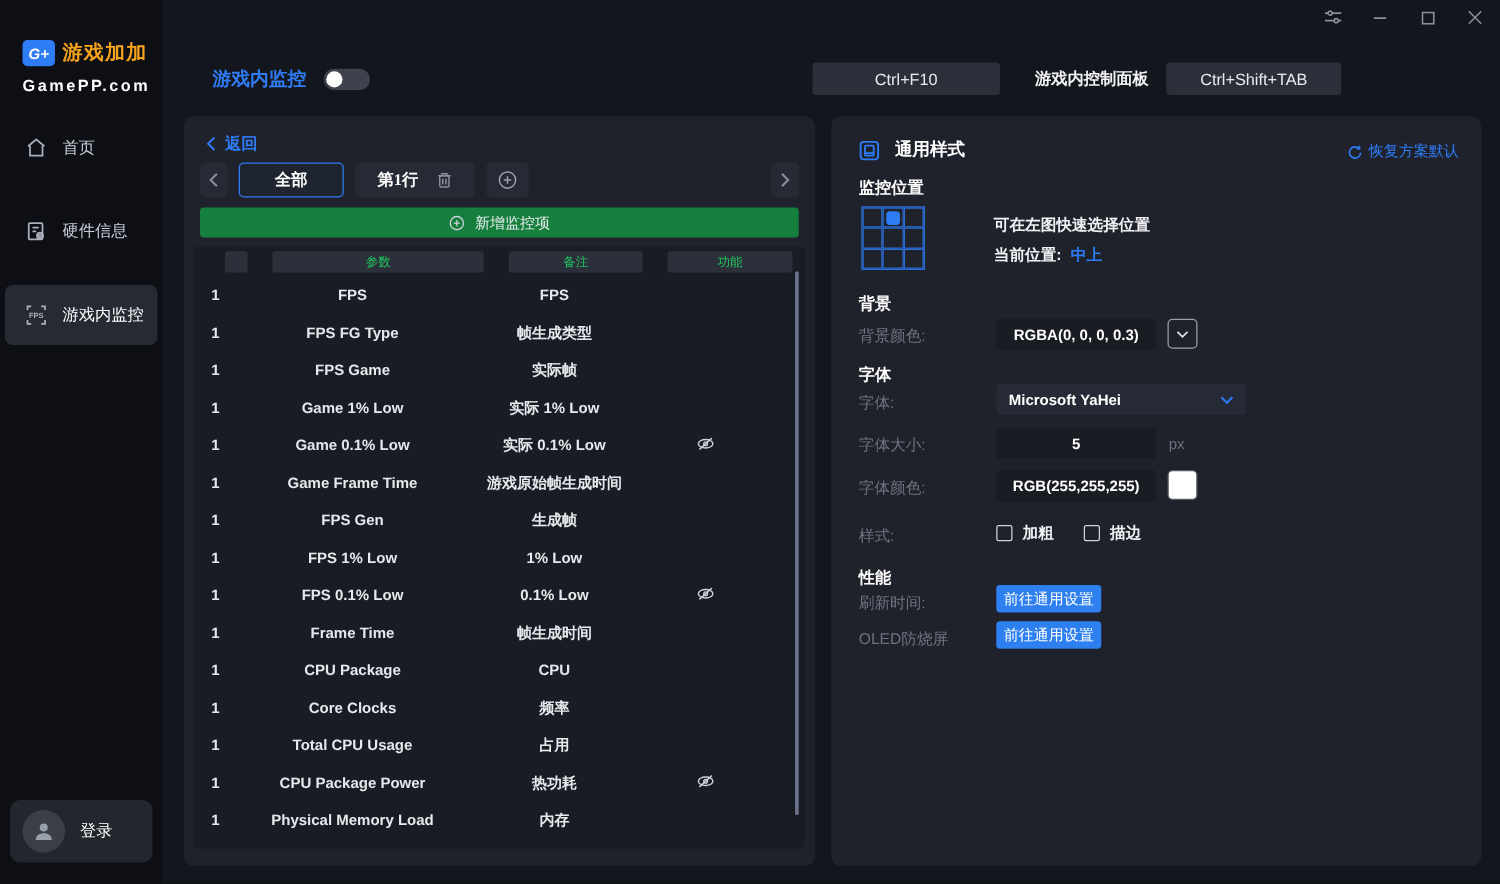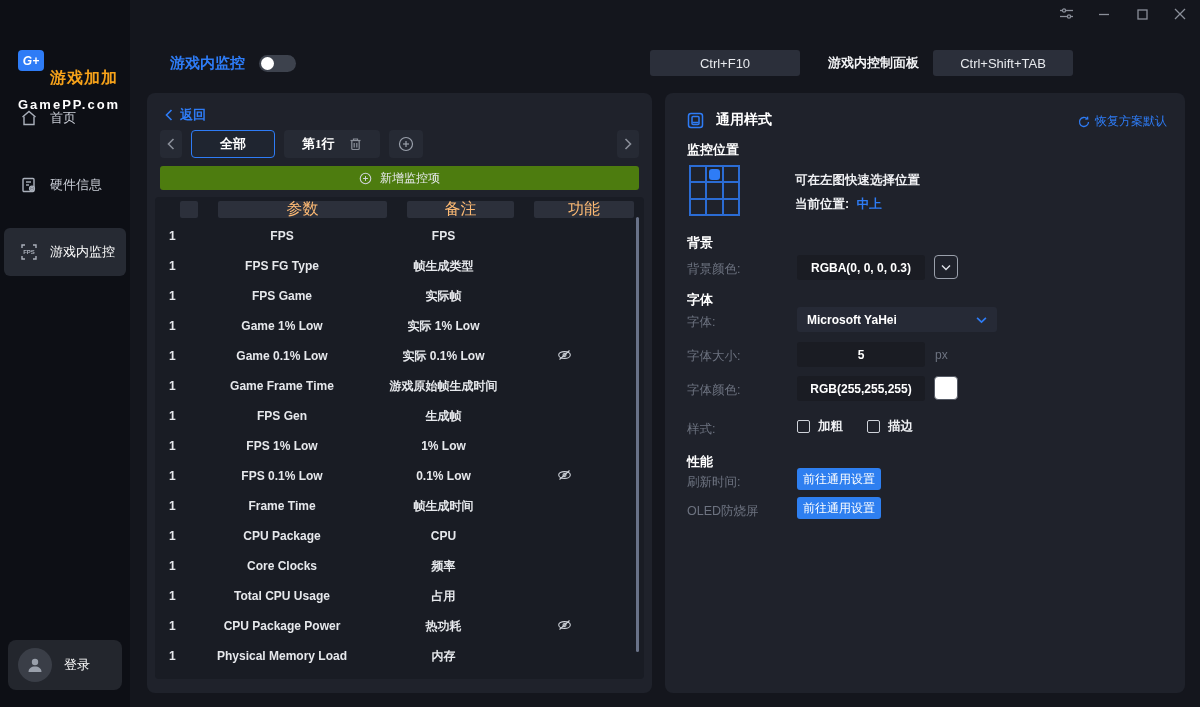--- a/index.html
+++ b/index.html
@@ -9,21 +9,21 @@
 
   
   .titlebar { position:absolute; top:6px; right:12px; display:flex; gap:22px; align-items:center; color:#8a8f99; z-index:5; }
   .titlebar .tb-btn { width:16px; height:16px; display:flex; align-items:center; justify-content:center; cursor:default; }
 
   
   .sidebar { position:absolute; left:0; top:0; width:130px; height:707px; background:#0d0f15; }
   .logo { position:absolute; left:18px; top:32px; }
   .logo-row { display:flex; align-items:center; gap:6px; }
   .logo-badge { width:26px; height:21px; background:#2e7cf6; border-radius:4px; color:#fff; font-weight:bold; font-size:12px; display:flex; align-items:center; justify-content:center; font-style:italic; }
-  .logo-brand { color:#f6a21a; font-weight:bold; font-size:16px; letter-spacing:1px;margin-top:36px; }
+  .logo-brand { color:#f6a21a; font-weight:bold; font-size:16px; letter-spacing:1px; }
   .logo-domain { margin-top:8px; color:#fff; font-weight:bold; font-size:13px; letter-spacing:2px; }
   .nav { position:absolute; top:94px; left:4px; width:122px; }
   .nav-item { display:flex; align-items:center; gap:12px; height:48px; padding-left:16px; border-radius:6px; color:#c9cdd6; font-size:13px; margin-bottom:19px; }
   .nav-item.active { background:#262a33; color:#fff; }
   .nav-item .nav-icon { width:18px; height:18px; color:#aab0bb; flex:0 0 auto; }
   .login-box { position:absolute; left:8px; bottom:17px; width:114px; height:50px; background:#23262d; border-radius:8px; display:flex; align-items:center; gap:12px; padding-left:10px; }
   .avatar { width:34px; height:34px; border-radius:50%; background:#3a3e47; display:flex; align-items:center; justify-content:center; color:#9aa0ab; }
   .login-label { color:#fff; font-size:13px; }
 
   
@@ -43,24 +43,24 @@
   .panel.right { left:665px; width:520px; height:600px; }
 
   
   .back-link { position:absolute; left:18px; top:13px; color:#2e7cf6; font-weight:bold; font-size:13px; display:flex; align-items:center; gap:7px; }
   .tab-row { position:absolute; left:13px; right:13px; top:37px; height:28px; display:flex; gap:9px;font-family:Liberation Serif, serif; }
   .sq-btn { width:22px; height:28px; background:#262a34; border-radius:4px; display:flex; align-items:center; justify-content:center; color:#8a8f99; }
   .tab { height:28px; border-radius:4px; display:flex; align-items:center; justify-content:center; gap:14px; font-size:13px; font-weight:bold; color:#fff; background:#262a34; padding:0 18px; }
   .tab.selected { background:#1f2530; border:1px solid #2e7cf6; min-width:84px; }
   .circle-add { width:34px; height:28px; background:#262a34; border-radius:4px; display:flex; align-items:center; justify-content:center; color:#9aa0ab; }
   .right-chevron { margin-left:auto; }
-  .add-row-btn { position:absolute; left:13px; right:13px; top:73px; height:24px; background:#4d7c0f; border-radius:3px; display:flex; align-items:center; justify-content:center; gap:8px; color:#e8eaee; font-size:12px; }
+  .add-row-btn { position:absolute; left:13px; right:13px; top:73px; height:24px; background:#15803d; border-radius:3px; display:flex; align-items:center; justify-content:center; gap:8px; color:#e8eaee; font-size:12px; }
   .table-wrap { position:absolute; left:8px; right:8px; top:104px; bottom:14px; background:#191c24; border-radius:4px; overflow:hidden; }
   .thead { position:absolute; left:7px; top:4px; right:10px; height:17px; display:flex; gap:2px; }
-  .th { background:#2c303b; border-radius:2px; color:#fdba74; font-size:16px; display:flex; align-items:center; justify-content:center;margin-left:18px; }
+  .th { background:#2c303b; border-radius:2px; color:#22c55e; font-size:10px; display:flex; align-items:center; justify-content:center;margin-left:18px; }
   .th.c0 { width:21px; }
   .th.c1 { width:198px; }
   .th.c2 { width:125px; }
   .th.c3 { width:117px; }
   .tbody { position:absolute; left:7px; right:10px; top:24px; }
   .trow { height:30px; display:flex; align-items:center; font-size:12px; font-weight:bold; color:#e6e8ec; }
   .td0 { width:21px; text-align:left; padding-left:7px; }
   .td1 { width:198px; text-align:center; }
   .td2 { width:125px; text-align:center; }
   .td3 { width:117px; text-align:center; color:#cfd3da; }

